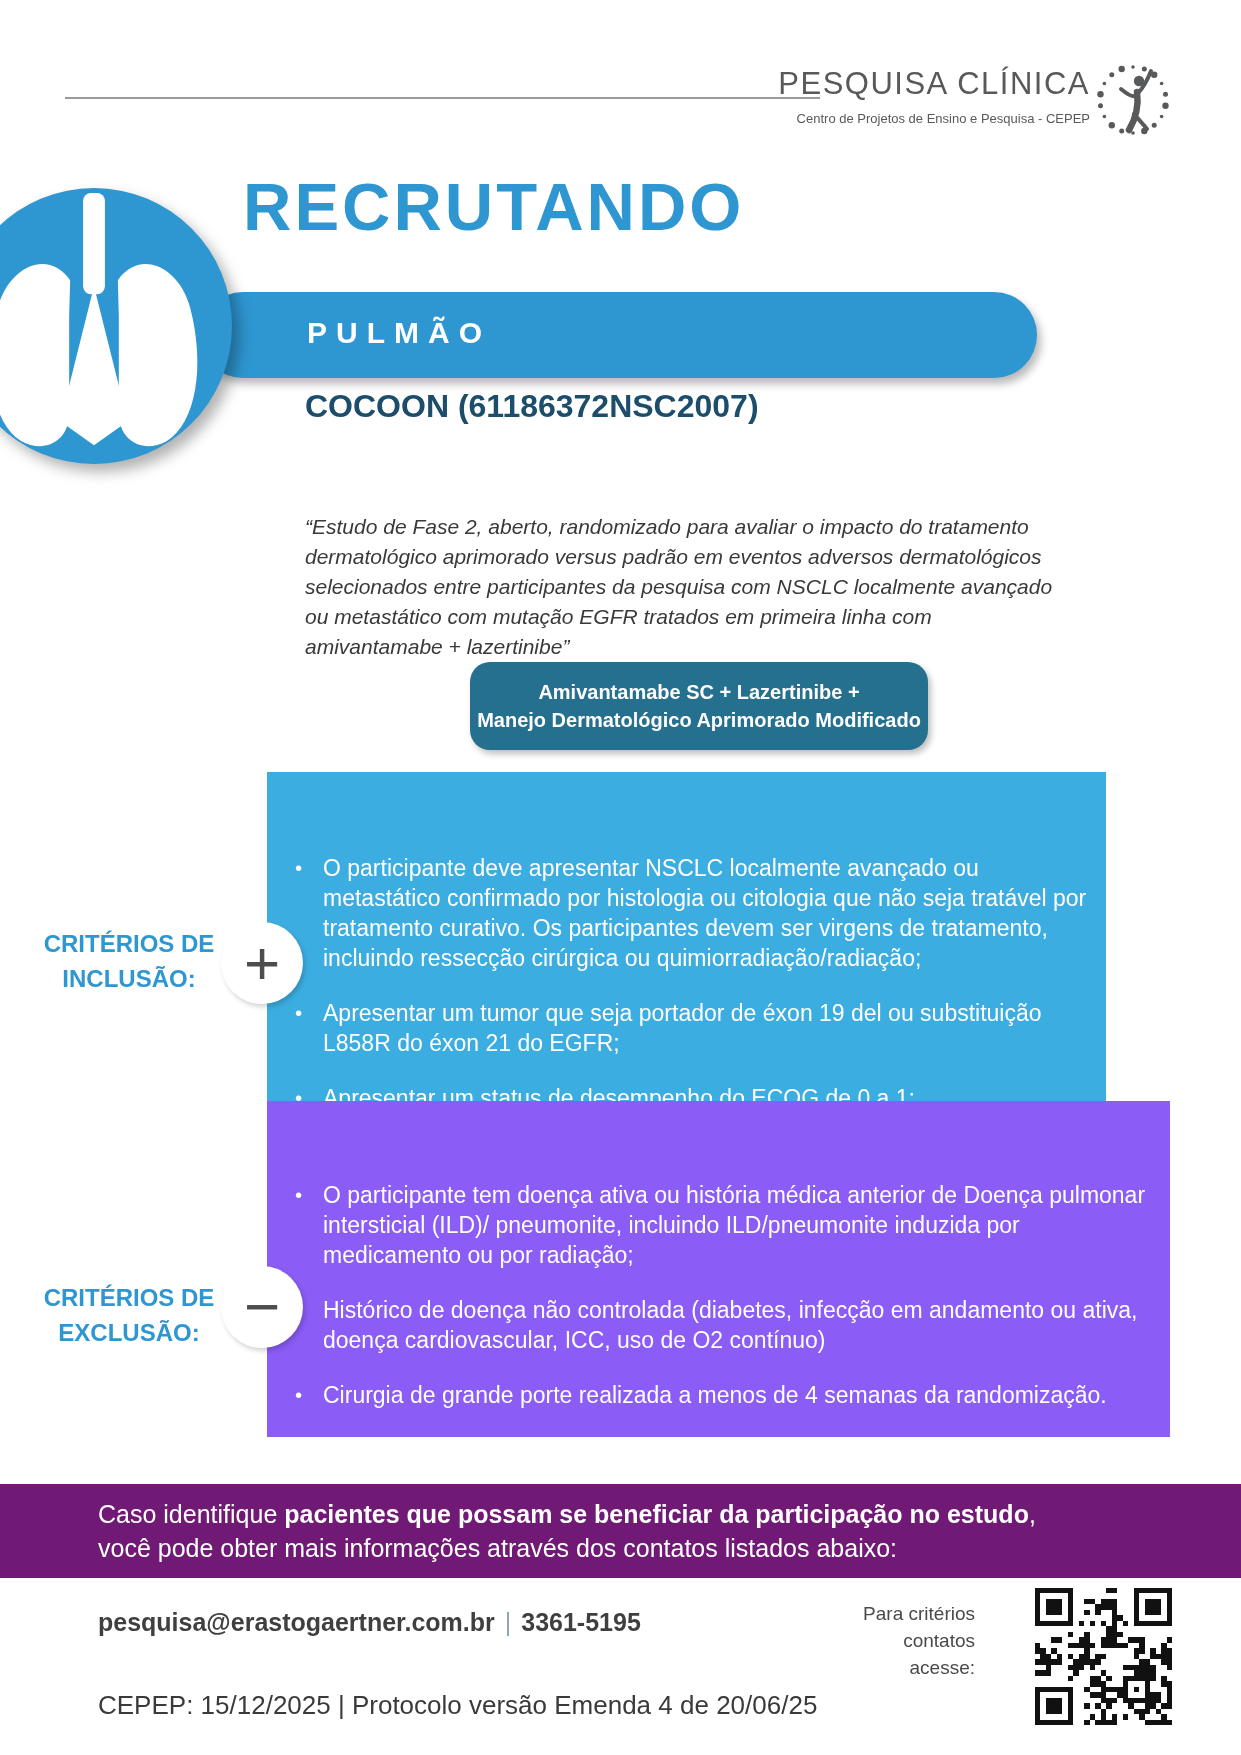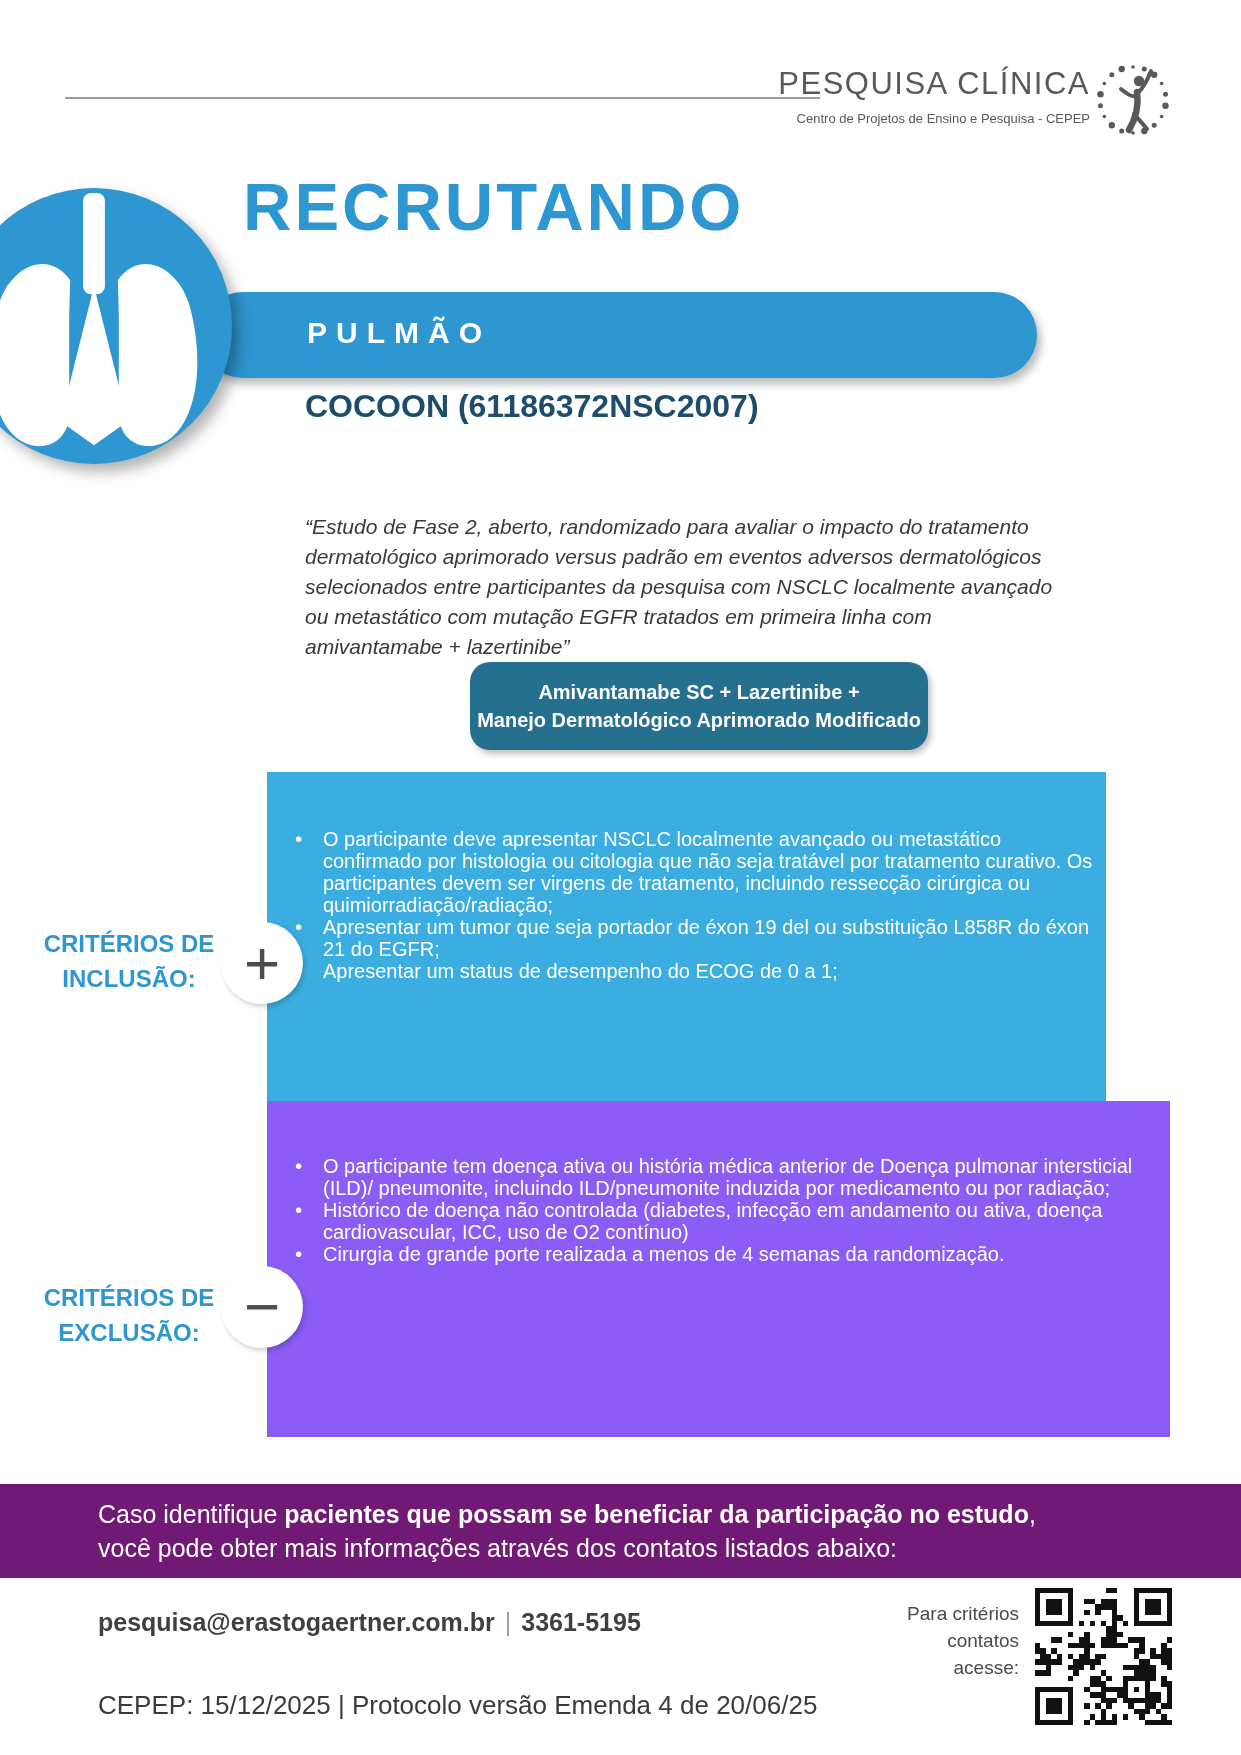--- a/index.html
+++ b/index.html
@@ -27,40 +27,40 @@
   .study-subtitle{position:absolute;left:305px;top:435px;font-size:26px;line-height:35px;color:#3a9bd1;}
   .study-desc{position:absolute;left:305px;top:512px;font-size:21px;line-height:30px;
     font-style:italic;color:#393939;}
   .treatment-box{position:absolute;left:470px;top:662px;width:458px;height:88px;background:#26708f;
     border-radius:20px;color:#ffffff;font-weight:700;font-size:20px;line-height:28px;
     text-align:center;padding-top:16px;box-sizing:border-box;box-shadow:3px 4px 6px rgba(0,0,0,.25);}
   
   .panel{position:absolute;box-sizing:border-box;color:#ffffff;}
   .panel.inclusion{left:267px;top:772px;width:839px;height:329px;background:#3cade1;padding:56px 10px 0 22px;}
   .panel.exclusion{left:267px;top:1101px;width:903px;height:336px;background:#8b5cf6;padding:54px 12px 13px 22px;}
-  .bullet{position:relative;padding-left:34px;font-size:20px;line-height:22px;}
+  .bullet{position:relative;padding-left:34px;font-size:23px;line-height:30px;margin-top:25px;}
   .bullet .dot::before{content:"\2022";position:absolute;left:6px;top:0;font-size:20.5px;}
   .side-label{position:absolute;left:28px;width:202px;text-align:center;font-size:24px;line-height:35px;
     font-weight:700;color:#2e96d0;z-index:2;}
   .side-label.inc{top:926px;}
   .side-label.exc{top:1280px;}
   .sym-circle{position:absolute;width:82px;height:82px;border-radius:50%;background:#ffffff;
     display:flex;align-items:center;justify-content:center;z-index:2;
     box-shadow:2px 3px 5px rgba(0,0,0,.18);}
   .sym-circle.inc-sym{left:221px;top:922px;}
   .sym-circle.exc-sym{left:221px;top:1266px;}
   .sym-circle span{font-size:62px;font-weight:400;color:#4d4d4d;line-height:1;}
   
   .gray-band{position:absolute;left:0;top:1484px;width:1241px;height:94px;background:#701a75;
     color:#ffffff;font-size:25px;line-height:34px;padding:13px 0 0 98px;box-sizing:border-box;}
   .gray-band .b{font-weight:700;}
   .contact{position:absolute;left:98px;top:1608px;font-size:25px;color:#3f3f3f;}
   .contact .b{font-weight:700;}
   .contact .sep{color:#8fa6b5;padding:0 10px;}
-  .qr-caption{position:absolute;left:834px;top:1600px;width:185px;text-align:right;
+  .qr-caption{position:absolute;left:790px;top:1600px;width:185px;text-align:right;
     font-size:19px;line-height:27px;color:#4a4a4a;}
   .qr{position:absolute;left:1035px;top:1588px;width:137px;height:137px;shape-rendering:crispEdges;}
   .protocol{position:absolute;left:98px;top:1690px;font-size:26px;color:#3a3a3a;}
 </style>
 </head>
 <body>
 
 <div class="page">
 
   <div class="header-rule"></div>

